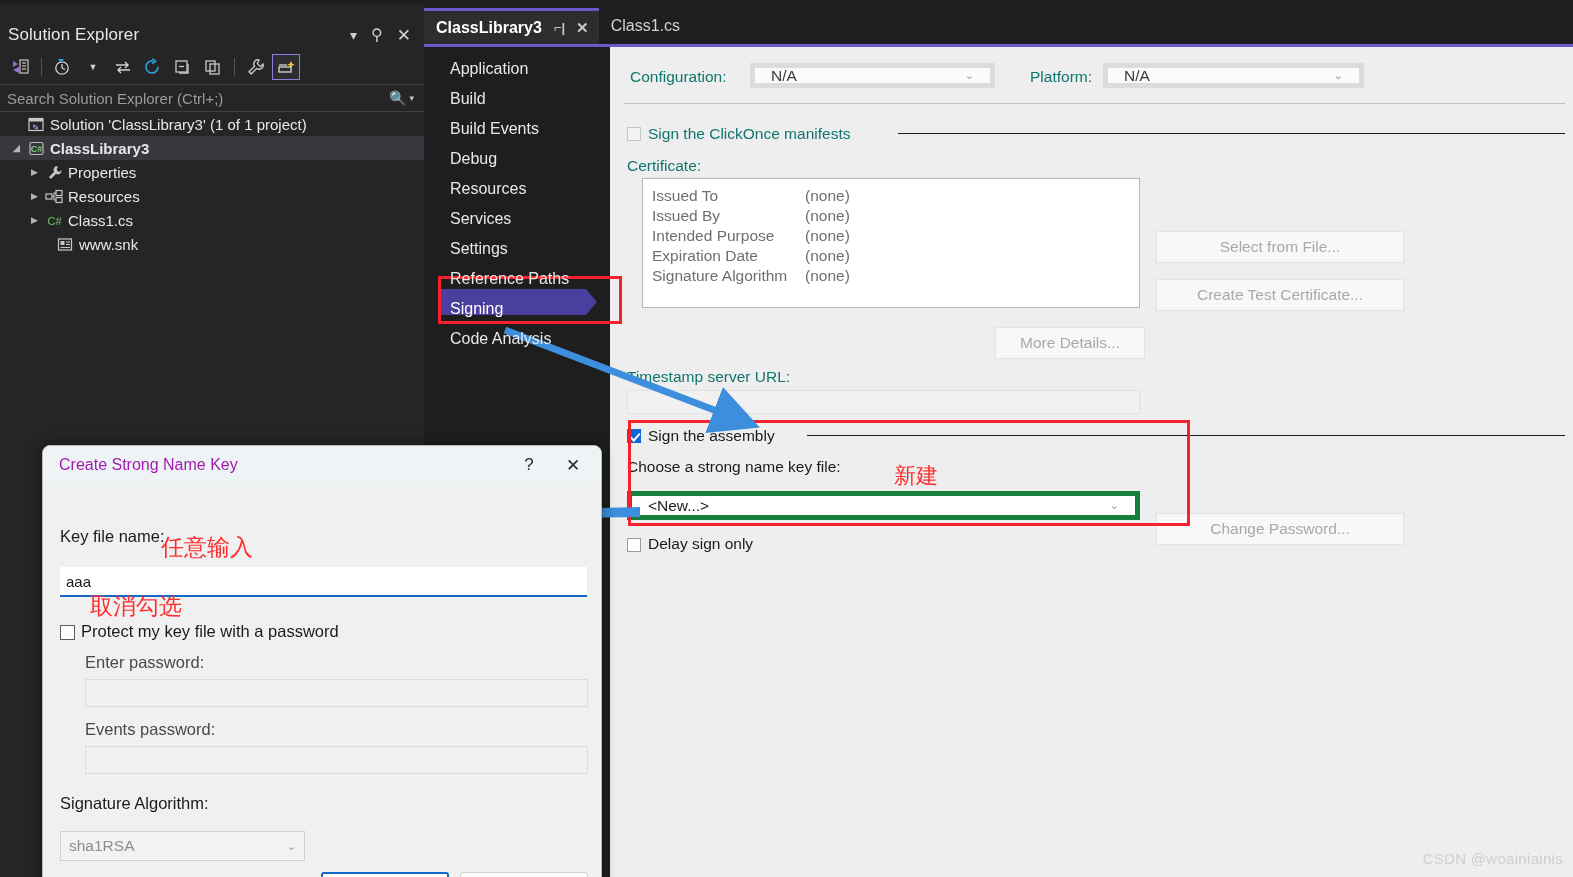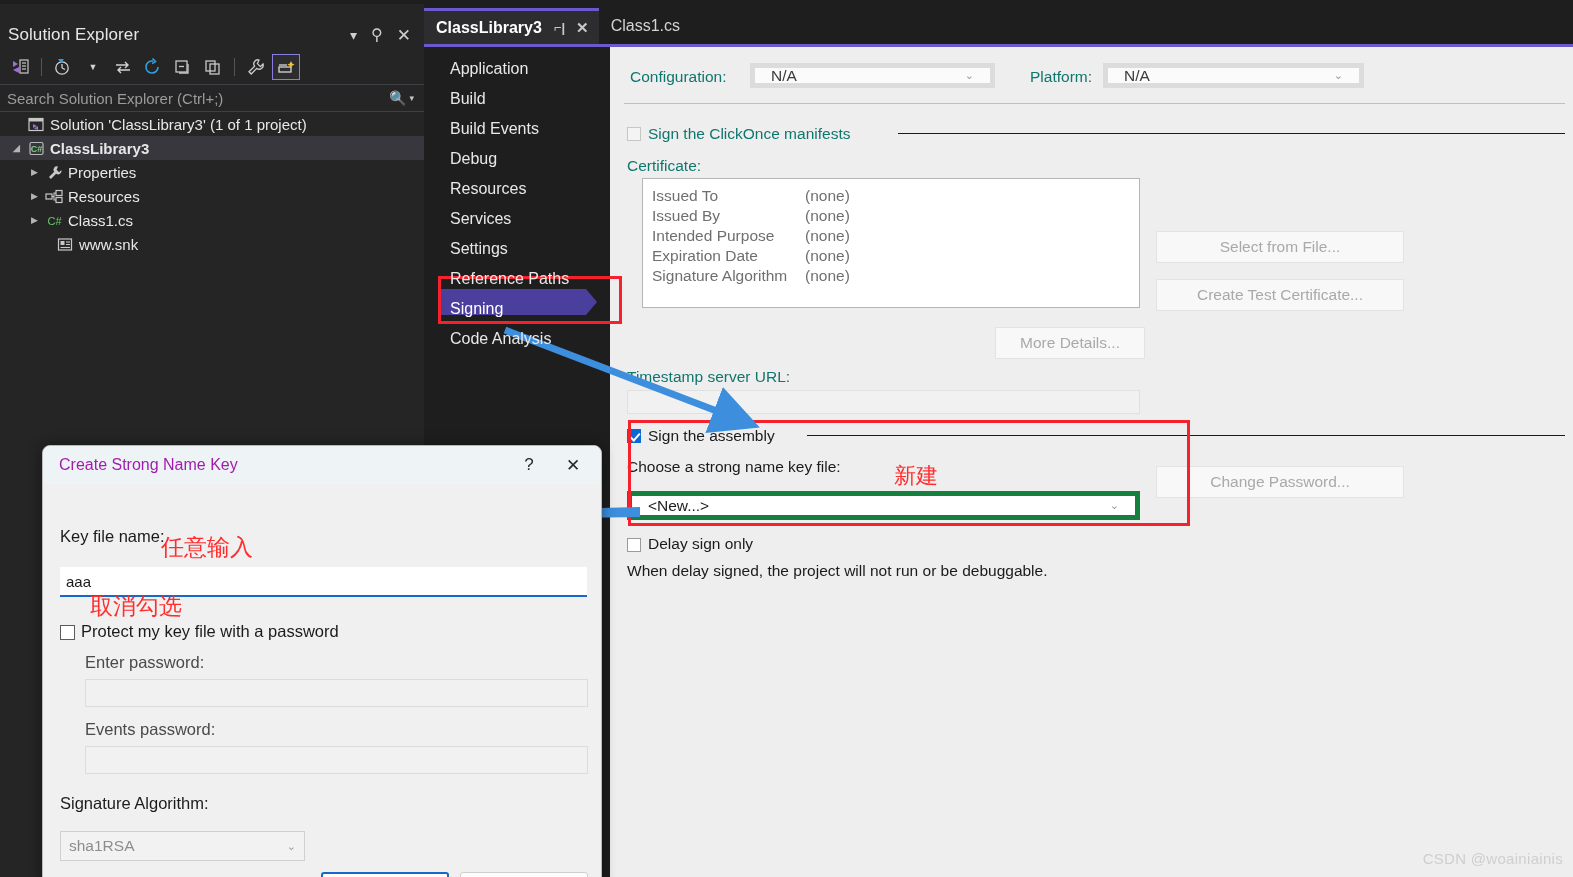--- a/index.html
+++ b/index.html
@@ -476,28 +476,27 @@
       <span class="lbl-dark" style="position:absolute;left:38px;top:380px;">Sign the assembly</span>
       <div class="hr-line" style="left:197px;top:388px;width:758px;background:#1b1b1b;"></div>
 
       <span class="lbl-dark" style="position:absolute;left:17px;top:411px;">Choose a strong name key file:</span>
 
       <div class="vs-combo" style="position:absolute;left:17px;top:444px;width:513px;height:29px;">
         <span class="cv">&lt;New...&gt;</span>
         <span class="carrot">⌄</span>
       </div>
 
-      <div class="vs-btn" style="position:absolute;left:546px;top:419px;width:248px;">
+      <div class="vs-btn" style="position:absolute;left:546px;top:466px;width:248px;">
         <span>Change Password...</span>
       </div>
 
       <span class="vs-check" style="position:absolute;left:17px;top:491px;border-color:#9a9a9a;"></span>
       <span class="lbl-dark" style="position:absolute;left:38px;top:488px;">Delay sign only</span>
 
-      <span class="lbl-dark" style="position:absolute;left:17px;top:515px;">When delay signed, the project will not run or be debuggable.</span>
 
       <span id="watermark">CSDN @woainiainis</span>
     </div>
   </div>
 
   <div class="redbox" style="left:438px;top:276px;width:184px;height:48px;"></div>
   <div class="redbox" style="left:628px;top:420px;width:562px;height:106px;"></div>
 
   <span class="redtext" style="left:894px;top:461px;font-size:22px;">新建</span>
 

